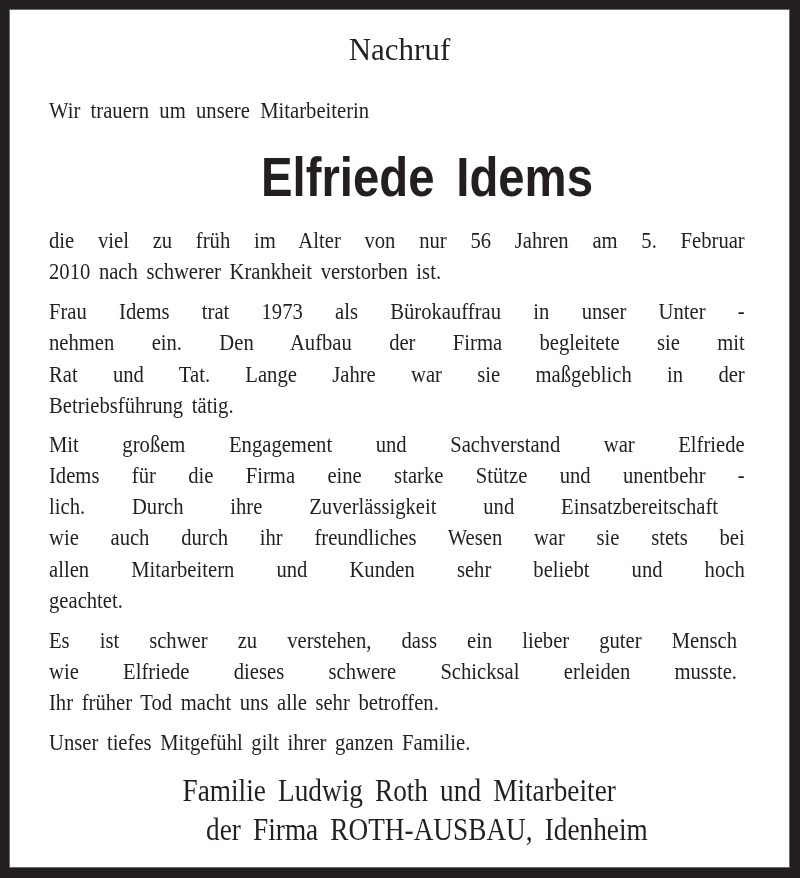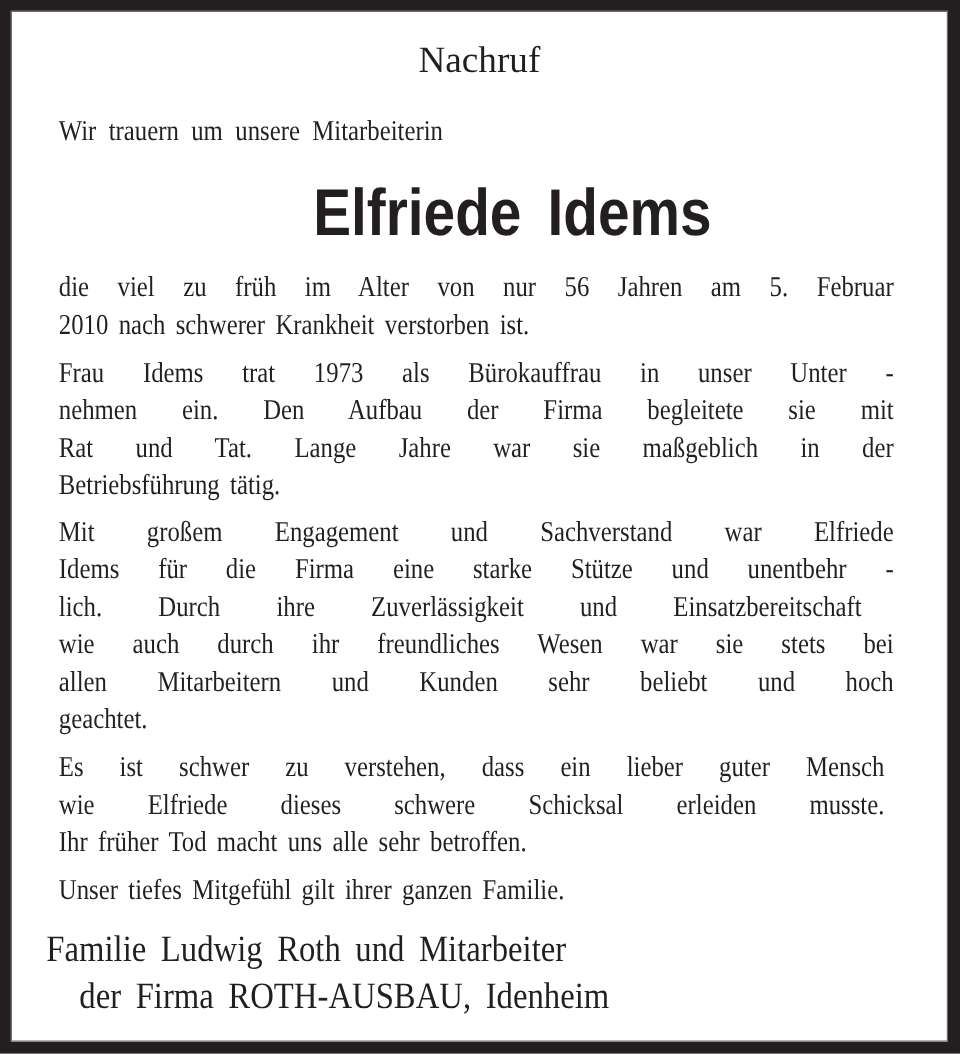--- a/index.html
+++ b/index.html
@@ -23,21 +23,21 @@
     left: 0; width: 781px; text-align: center; font-size: 31px; line-height: 34px;
   }
   .intro { left: 40px; font-size: 24px; line-height: 28px; transform: scaleX(0.86); word-spacing: 6px; }
   .name {
     left: 0; width: 781px; text-align: center;
     font-family: "Liberation Sans", "DejaVu Sans", sans-serif; font-weight: bold;
     font-size: 55px; line-height: 60px; letter-spacing: 0px; margin-left: 27px;
   }
   .name span { display: inline-block; transform: scaleX(0.86); word-spacing: 10px; }
   .sig {
-    left: 0; width: 781px; font-size: 31px; line-height: 34px;
+    left: 0; width: 781px; text-align: center; font-size: 31px; line-height: 34px;
   }
   .sig span { display: inline-block; transform: scaleX(0.88); word-spacing: 6px; }
 </style>
 </head>
 <body>
 
 <div class="card">
   <div class="ln title" style="top:24px;">Nachruf</div>
 
   <div class="ln intro" style="top:87px;">Wir trauern   um unsere   Mitarbeiterin</div>

